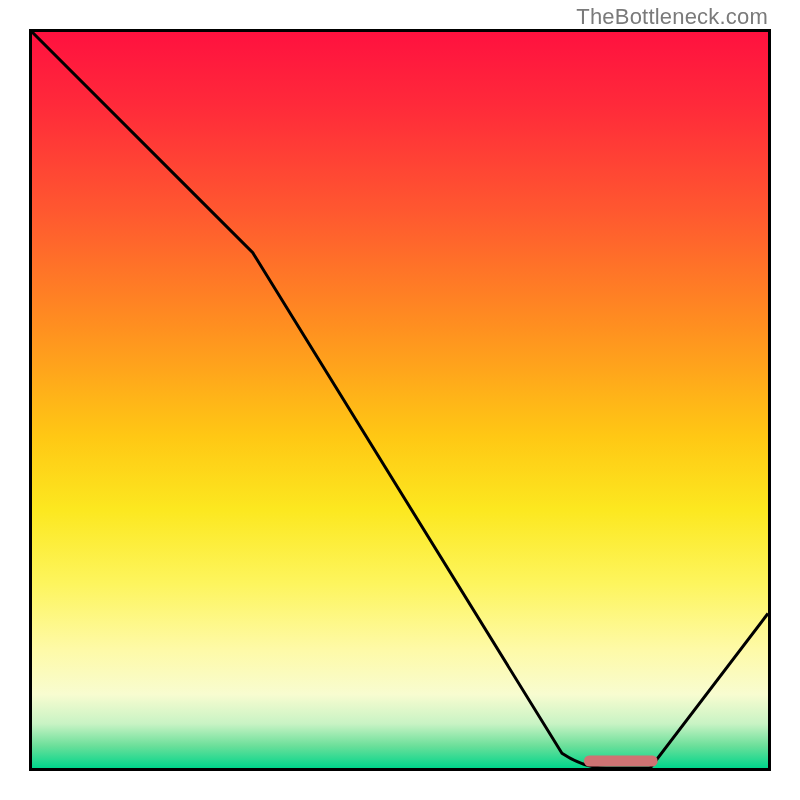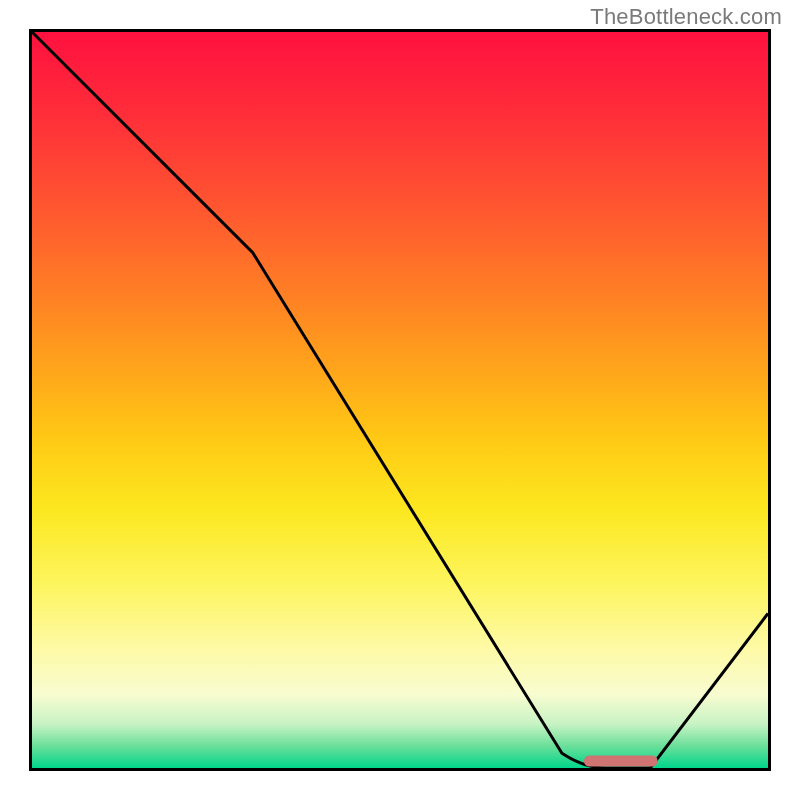--- a/index.html
+++ b/index.html
@@ -6,21 +6,21 @@
   body {
     width: 800px;
     height: 800px;
     background: #fff;
     position: relative;
     font-family: Arial, Helvetica, sans-serif;
   }
   .watermark {
     position: absolute;
     top: 4px;
-    right: 18px;
+    right: 32px;
     font-size: 22px;
     color: #7a7a7a;
     font-weight: 400;
     letter-spacing: 0.2px;
   }
   .plot-area {
     position: absolute;
     left: 29px;
     top: 29px;
     width: 742px;

